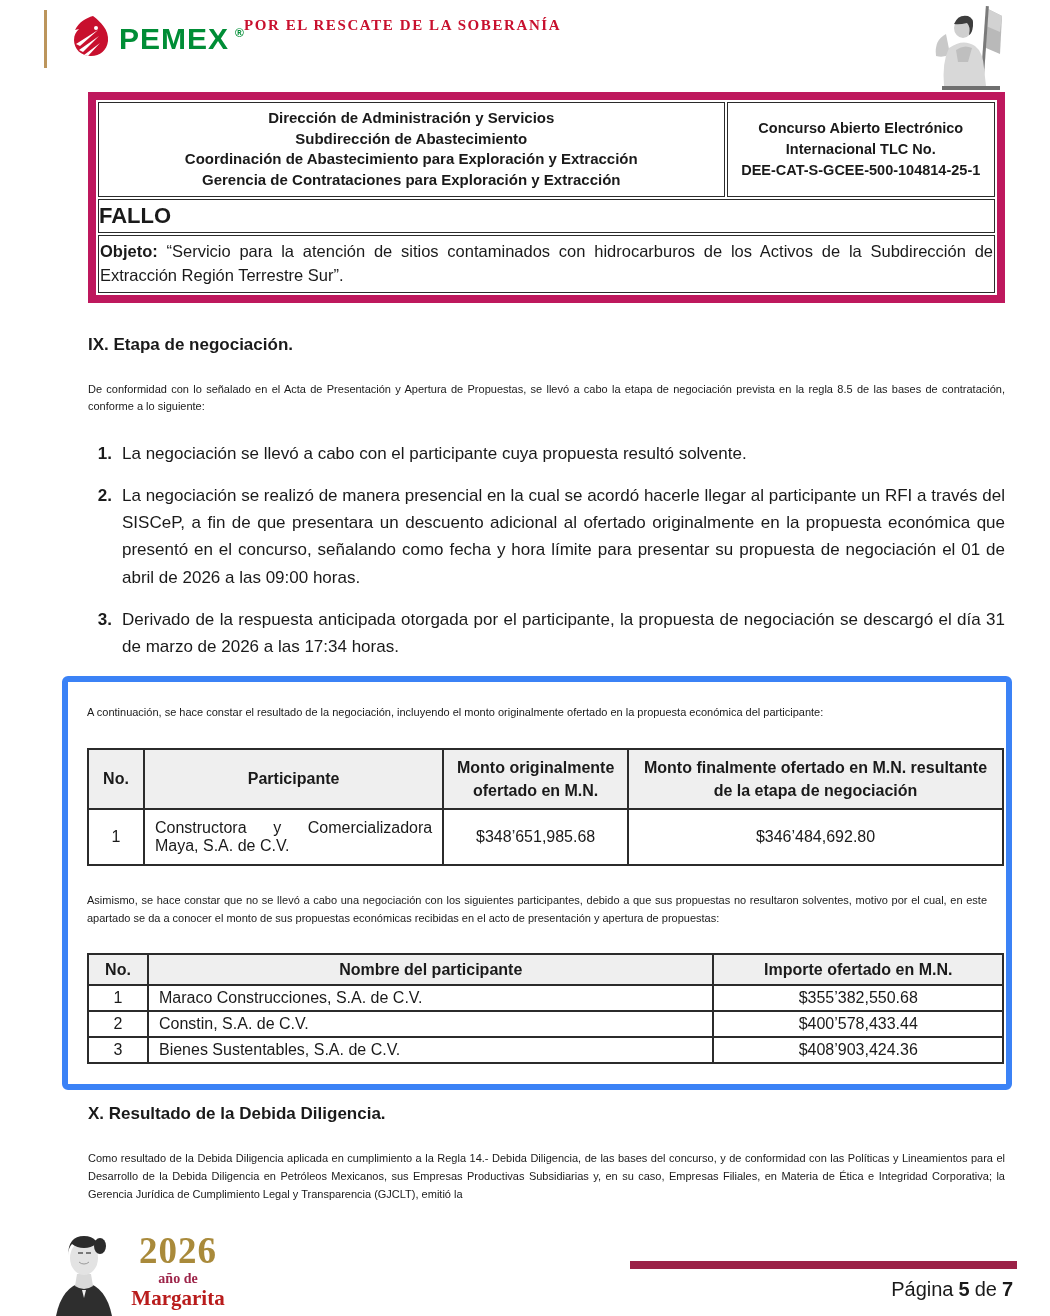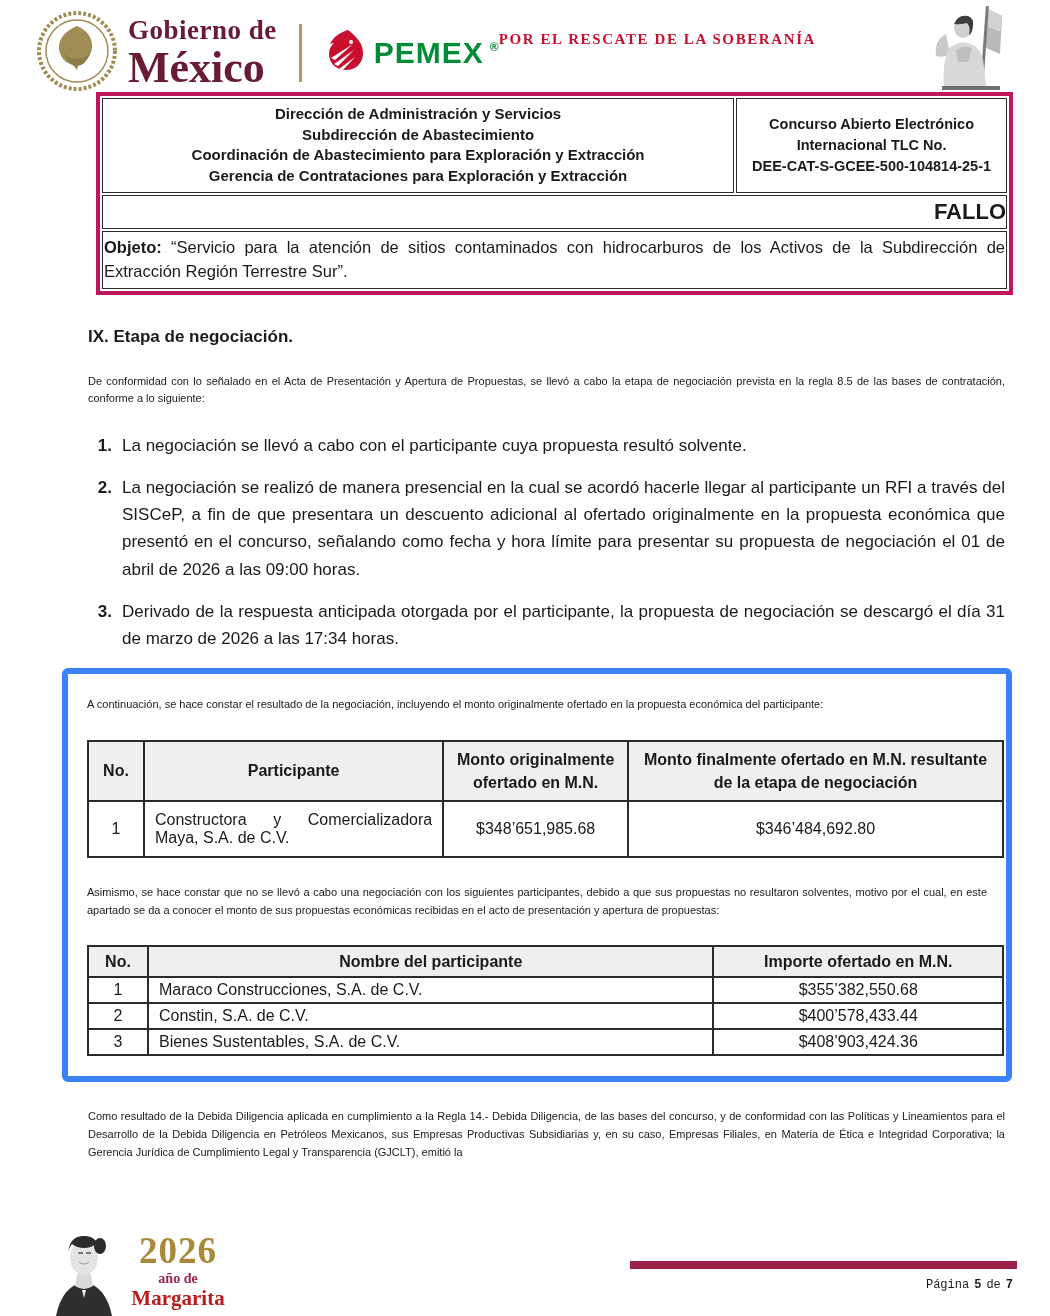--- a/index.html
+++ b/index.html
@@ -17,25 +17,25 @@
   .gob-line2 { font-size:44px; font-weight:bold; margin-top:2px; }
   .gold-divider { width:3px; height:58px; background:#BC955C; margin:0 8px; }
   .pemex-block { display:flex; flex-direction:row; }
   .pemex-row { display:flex; align-items:center; gap:6px; }
   .pemex-word { color:#008D36; font-weight:bold; font-size:30px; letter-spacing:1px; font-family:"Liberation Sans", sans-serif; }
   .pemex-reg { color:#008D36; font-size:12px; font-weight:bold; margin-top:-12px; }
   .pemex-tagline { font-family:"Liberation Serif", serif; color:#C8102E; font-size:15px; font-weight:bold; letter-spacing:1.6px; margin-top:3px; }
   .statue { position:absolute; right:38px; top:2px; width:96px; height:95px; }
   
   .content { position:absolute; left:88px; top:92px; width:917px; }
-  table.doc-header { width:100%; border-collapse:separate; border-spacing:2px; border:4px solid #be185d;margin-left:8px; }
+  table.doc-header { width:100%; border-collapse:separate; border-spacing:2px; border:8px solid #be185d; }
   table.doc-header td { border:1.5px solid #2b2b2b; vertical-align:middle; }
   .dh-left { width:70%; text-align:center; font-weight:bold; font-size:15px; line-height:1.38; padding:5px 8px; }
   .dh-right { text-align:center; font-weight:bold; font-size:14.5px; line-height:1.45; padding:5px 6px; }
-  .dh-title { text-align:right; font-weight:bold; font-size:22px; padding:3px 0; }
+  .dh-title { text-align:left; font-weight:bold; font-size:22px; padding:3px 0; }
   .dh-objeto { font-size:16.5px; text-align:justify; padding:4px 1px; line-height:1.45; }
   .bold { font-weight:bold; }
   
   .sec-heading { font-weight:bold; font-size:17px; margin-top:32px; }
   .para { font-size:11px; line-height:1.6; text-align:justify; margin-top:26px; }
   ol.num-list { list-style:none; margin-top:24px; }
   ol.num-list li { display:flex; gap:10px; margin-bottom:15px; font-size:17px; line-height:1.6; }
   ol.num-list .num { font-weight:bold; min-width:24px; text-align:right; }
   ol.num-list .li-text { text-align:justify; flex:1; }
   
@@ -56,42 +56,28 @@
   table.t2 th { padding:3px 10px; }
   table.t2 td { padding:3px 10px; }
   
   .footer-portrait { position:absolute; left:34px; top:1224px; width:100px; height:92px; }
   .year-block { position:absolute; left:118px; top:1232px; width:120px; text-align:center; font-family:"Liberation Serif", serif; line-height:1; }
   .year-main { color:#A98A3B; font-size:37px; font-weight:bold; letter-spacing:1px; }
   .year-sub1 { color:#9D2449; font-size:14px; font-weight:bold; margin-top:3px; }
   .year-sub2 { color:#b91c1c; font-size:21px; font-weight:bold; margin-top:2px; }
   .year-sub3 { color:#731C35; font-size:44px; font-weight:bold; margin-top:1px; }
   .footer-bar { position:absolute; left:630px; top:1261px; width:387px; height:8px; background:#9B2247; }
-  .page-number { position:absolute; right:37px; top:1278px; font-size:12px; display:flex; gap:5px;font-family:Liberation Mono, monospace; }
+  .page-number { position:absolute; right:37px; top:1278px; font-size:20px; display:flex; gap:5px; }
 </style>
 </head>
 <body>
 
 <div class="page">
 
   <div class="brand-left">
-    <div class="gob-block">
-      <span>
-        <svg width="82" height="82" viewBox="0 0 82 82">
-          <circle cx="41" cy="41" r="38" fill="none" stroke="#A08C55" stroke-width="4" stroke-dasharray="3 2"></circle>
-          <circle cx="41" cy="41" r="31" fill="none" stroke="#A08C55" stroke-width="1.5"></circle>
-          <path d="M41 16 c10 4 16 12 15 22 c-1 8 -6 13 -13 16 l-2 6 l-4 -5 c-8 -2 -13 -8 -14 -16 c-1 -10 7 -19 18 -23 z" fill="#A08C55"></path>
-          <path d="M28 44 q13 10 26 0 q-5 12 -13 12 q-8 0 -13 -12 z" fill="#8C7A47"></path>
-        </svg>
-      </span>
-      <div class="gob-text">
-        <div class="gob-line1">Gobierno de</div>
-        <div class="gob-line2">México</div>
-      </div>
-    </div>
     <div class="gold-divider"></div>
     <div class="pemex-block">
       <div class="pemex-row">
         <span>
           <svg width="44" height="46" viewBox="0 0 44 46">
             <path d="M24 2 c8 6 16 14 15 25 c-1 9 -8 15 -17 15 c-10 0 -17 -7 -17 -16 c0 -5 2 -8 5 -11 l-4 1 c4 -8 11 -12 18 -14 z" fill="#C8102E"></path>
             <path d="M7 30 l22 -14 l-18 16 z M10 36 l20 -14 l-16 16 z M15 41 l16 -12 l-12 13 z" fill="#ffffff"></path>
             <circle cx="27" cy="14" r="2" fill="#ffffff"></circle>
           </svg>
         </span>
@@ -216,20 +202,21 @@
         </tr>
         <tr>
           <td class="cell-center">3</td>
           <td>Bienes Sustentables, S.A. de C.V.</td>
           <td class="cell-center">$408’903,424.36</td>
         </tr>
       </tbody>
         </table>
     </div>
 
+    <div class="sec-heading" style="margin-top:14px">X. Resultado de la Debida Diligencia.</div>
 
     <div class="para">Como resultado de la Debida Diligencia aplicada en cumplimiento a la Regla 14.- Debida Diligencia, de las bases del concurso, y de conformidad con las Políticas y Lineamientos para el Desarrollo de la Debida Diligencia en Petróleos Mexicanos, sus Empresas Productivas Subsidiarias y, en su caso, Empresas Filiales, en Materia de Ética e Integridad Corporativa; la Gerencia Jurídica de Cumplimiento Legal y Transparencia (GJCLT), emitió la</div>
 
   </div>
 
   <div class="footer-portrait">
     <svg width="100" height="92" viewBox="0 0 100 92">
       <path d="M50 58 q-22 4 -28 34 l56 0 q-6 -30 -28 -34 z" fill="#2e2e2e"></path>
       <path d="M43 50 l14 0 l2 12 q-9 6 -18 0 z" fill="#d9d9d9"></path>
       <ellipse cx="50" cy="34" rx="14" ry="17" fill="#e3e3e3"></ellipse>

